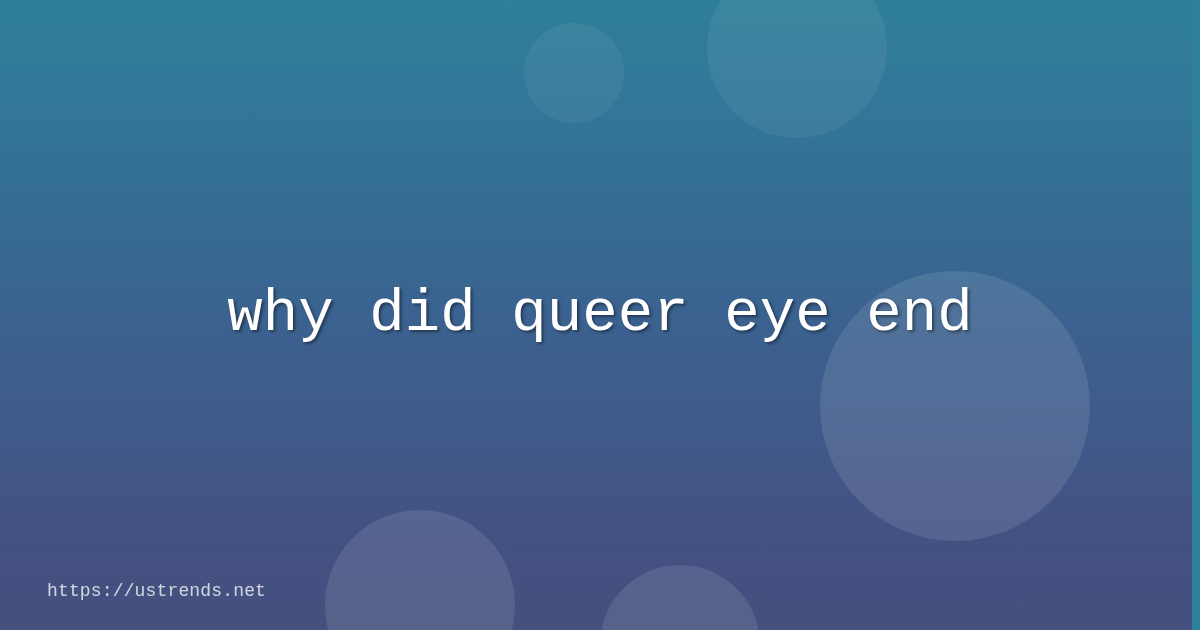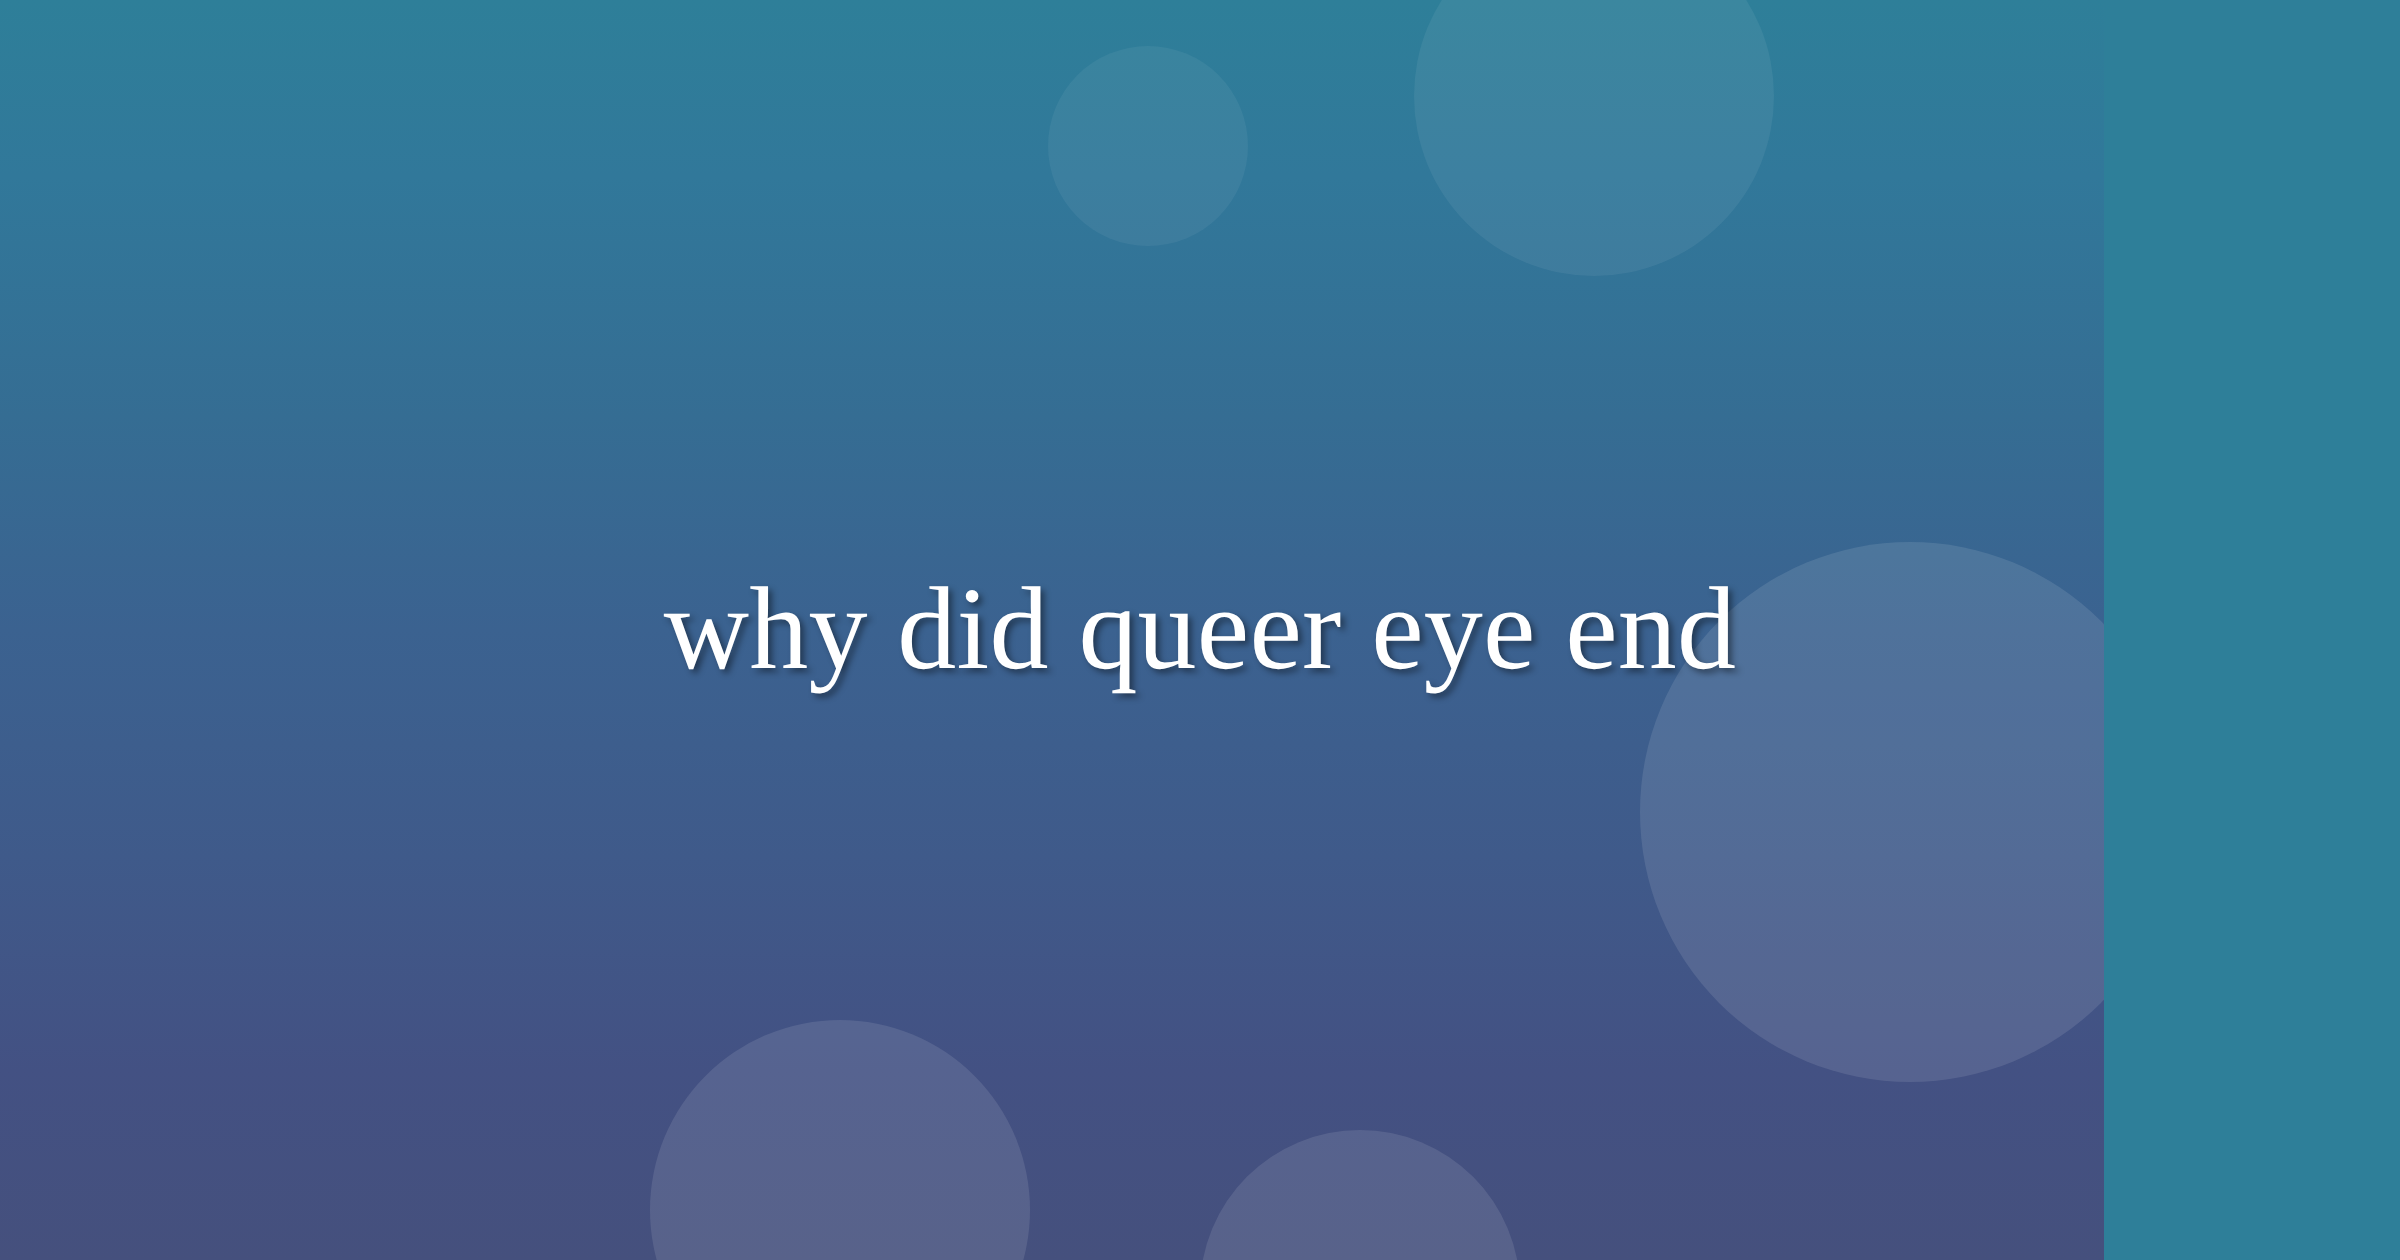--- a/index.html
+++ b/index.html
@@ -7,24 +7,24 @@
 
   html, body {
     width:1200px;
     height:630px;
     overflow:hidden;
     background:#2e7f99;
   }
 
   .card {
     position:relative;
-    width:1052px;
+    width:1192px;
     height:630px;
     overflow:hidden;
-    font-family:Liberation Serif, serif;
+    font-family:Liberation Mono, monospace;
     background-image:linear-gradient(180deg,
         #2e7f99 0%,
         #31789a 14%,
         #356d93 33%,
         #3b6290 50%,
         #3f5a8a 68%,
         #435183 85%,
         #45507d 100%);
   }
 
@@ -91,14 +91,15 @@
     <span class="bubble bubble-2"></span>
     <span class="bubble bubble-3"></span>
     <span class="bubble bubble-4"></span>
     <span class="bubble bubble-5"></span>
   </div>
 
   <div class="headline-wrap">
     <h1 class="headline">why did queer eye end</h1>
   </div>
 
+  <a class="site-url" href="#">https://ustrends.net</a>
 
 </div>
 
 </body></html>

